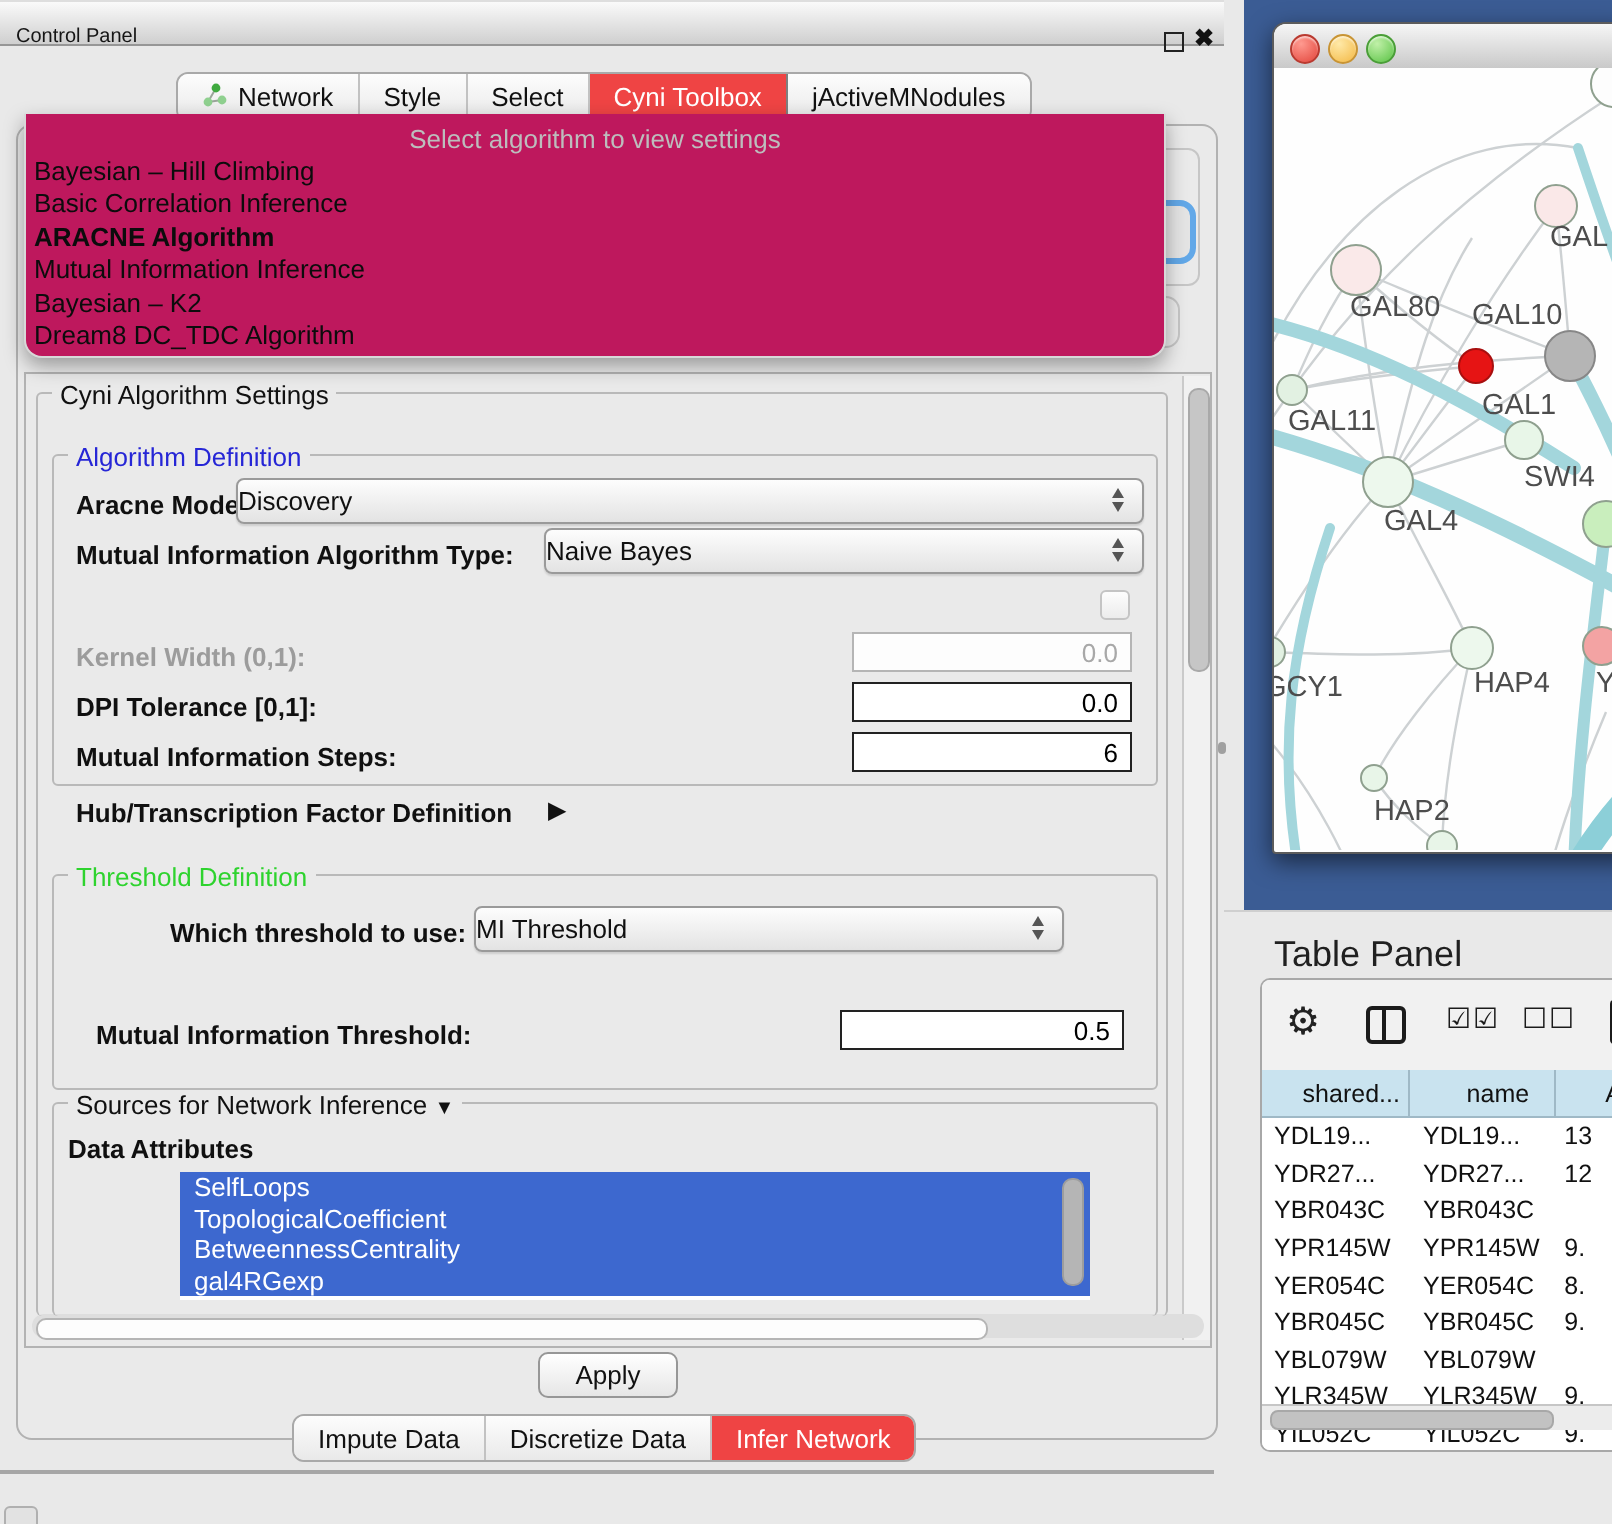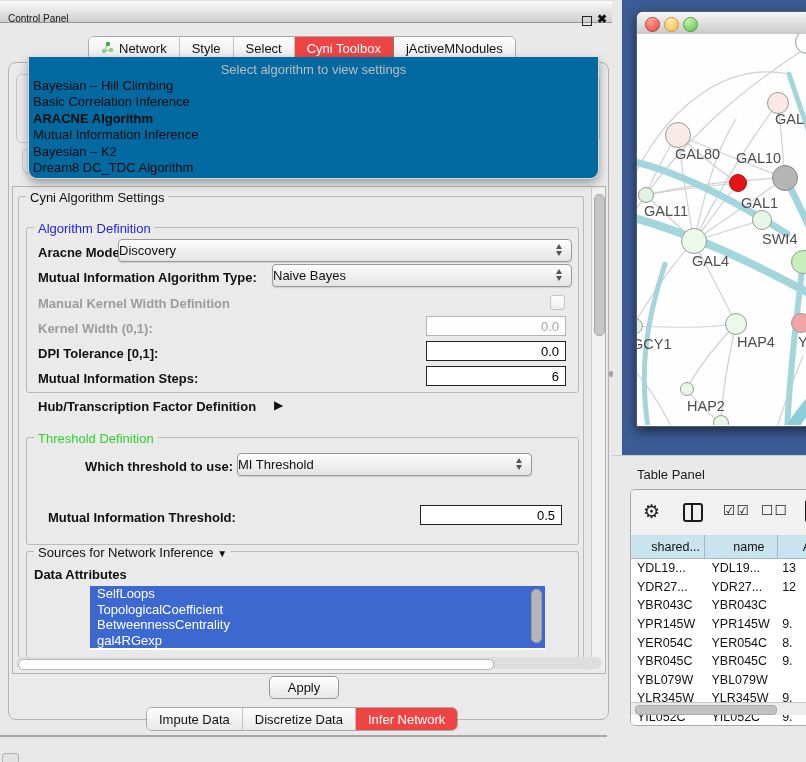--- a/index.html
+++ b/index.html
@@ -25,21 +25,21 @@
 
   .content-panel{left:8px;top:62px;width:599px;height:656px;
     border:1px solid #b2b2b2;border-radius:8px;background:#eaeaea;}
 
   
   .bg-box-a{left:16px;top:74px;width:582px;height:67px;border:1px solid #c6c6c6;border-radius:6px;background:#eaeaea;}
   .focus-btn{left:566px;top:100px;width:26px;height:26px;border:3px solid #62a8e8;border-radius:8px;background:#e4e4e4;}
   .bg-box-b{left:22px;top:148px;width:566px;height:24px;border:1px solid #c6c6c6;border-radius:7px;background:#eaeaea;}
 
   
-  .dropdown{left:28px;top:57px;width:569px;height:121px;background:#0369a1;
+  .dropdown{left:12px;top:57px;width:569px;height:121px;background:#be185d;
     border-radius:0 0 9px 9px;box-shadow:0 4px 10px rgba(0,0,0,.35);
     border:1px solid #d8d8d8;border-top:none;z-index:30;}
   .dd-hint{width:100%;text-align:center;top:5px;font-size:13px;color:#bdbdbd;}
   .dd-items{left:4px;top:21px;right:4px;font-size:13px;line-height:16.4px;color:#0c0c0c;}
   .dd-items .bold{font-weight:bold;}
 
   
   .scrollpane{left:12px;top:186px;width:592px;height:486px;border:1px solid #b3b3b3;background:#eaeaea;}
   .vscroll{left:591px;top:188px;width:13px;height:482px;background:#f1f1f1;border-left:1px solid #cacaca;}
   .vthumb{left:1.5px;top:6px;width:9px;height:140px;border-radius:5px;background:#c6c6c6;border:1px solid #a9a9a9;}
@@ -91,21 +91,21 @@
   .tl{top:5px;width:13px;height:13px;border-radius:50%;box-shadow:inset 0 1px 1px rgba(255,255,255,.6);}
   .tl.red{left:8px;background:radial-gradient(circle at 35% 30%,#ff9a90,#e2443a);border:1px solid #b93a30;}
   .tl.yellow{left:27px;background:radial-gradient(circle at 35% 30%,#ffe9a8,#f3b843);border:1px solid #c89435;}
   .tl.green{left:46px;background:radial-gradient(circle at 35% 30%,#c0f0a8,#58c243);border:1px solid #4a9e38;}
   .canvas{left:0;top:22px;right:0;height:391px;overflow:hidden;background:#fefefe;}
   .node{position:absolute;border-radius:50%;border:1px solid #8fa08f;box-sizing:border-box;}
   .nlabel{position:absolute;font-size:14.5px;color:#4d4d4d;white-space:nowrap;}
 
   
   .tp-area{left:612px;top:455px;width:194px;height:307px;background:#e9e9e9;border-top:1px solid #cfcfcf;}
-  .tp-title{left:25px;top:11px;font-size:13px;color:#202020;}
+  .tp-title{left:25px;top:11px;font-size:18px;color:#202020;}
   .tp-inset{left:18px;top:33px;width:190px;height:235px;background:#fdfdfd;
     border:1px solid #a8a8a8;border-radius:5px;overflow:hidden;}
   .tp-toolbar{left:0;top:0;right:0;height:45px;background:#f1f1f1;border-bottom:1px solid #c3c3c3;}
   .gear{left:12px;top:10px;font-size:19px;color:#222;font-family:"DejaVu Sans",sans-serif;}
   .cols-icon{left:52px;top:13px;width:16px;height:15px;border:2px solid #1b1b1b;border-radius:3px;}
   .cols-icon i{position:absolute;left:6px;top:0;width:2px;height:100%;background:#1b1b1b;}
   .cbpair{font-family:"DejaVu Sans",sans-serif;font-size:14px;color:#1b1b1b;letter-spacing:1px;top:12px;}
   .doc-icon{left:174px;top:10px;width:14px;height:18px;border:2px solid #1b1b1b;border-radius:2px;background:#fff;}
   .tp-table{left:0;top:45px;right:0;bottom:0;background:#fff;}
   .tp-head{display:flex;height:23px;background:#c9e3ef;border-bottom:1px solid #9fb9c6;font-size:12.5px;}
@@ -197,21 +197,20 @@
       </span>
   </div>
   <div class="abs lbl" style="left:38px;top:270px;">Mutual Information Algorithm Type:</div>
   <div class="abs combo" style="left:272px;top:264px;width:298px;">
     <span>Naive Bayes</span>
     <span class="stepper">
         <i class="up"></i>
         <i class="dn"></i>
       </span>
   </div>
-  <div class="abs lbl dis" style="left:38px;top:296px;">Manual Kernel Width Definition</div>
   <div class="abs checkbox" style="left:550px;top:295px;"></div>
   <div class="abs lbl dis" style="left:38px;top:321px;">Kernel Width (0,1):</div>
   <input class="abs tfield dis" style="left: 426px; top: 316px;" readonly="" value="0.0">
   <div class="abs lbl" style="left:38px;top:346px;">DPI Tolerance [0,1]:</div>
   <input class="abs tfield" style="left: 426px; top: 341px;" value="0.0">
   <div class="abs lbl" style="left:38px;top:371px;">Mutual Information Steps:</div>
   <input class="abs tfield" style="left: 426px; top: 366px;" value="6">
 
   <div class="abs lbl" style="left:38px;top:399px;">Hub/Transcription Factor Definition</div>
   <div class="abs" style="left:274px;top:398px;font-size:12px;">▶</div>

